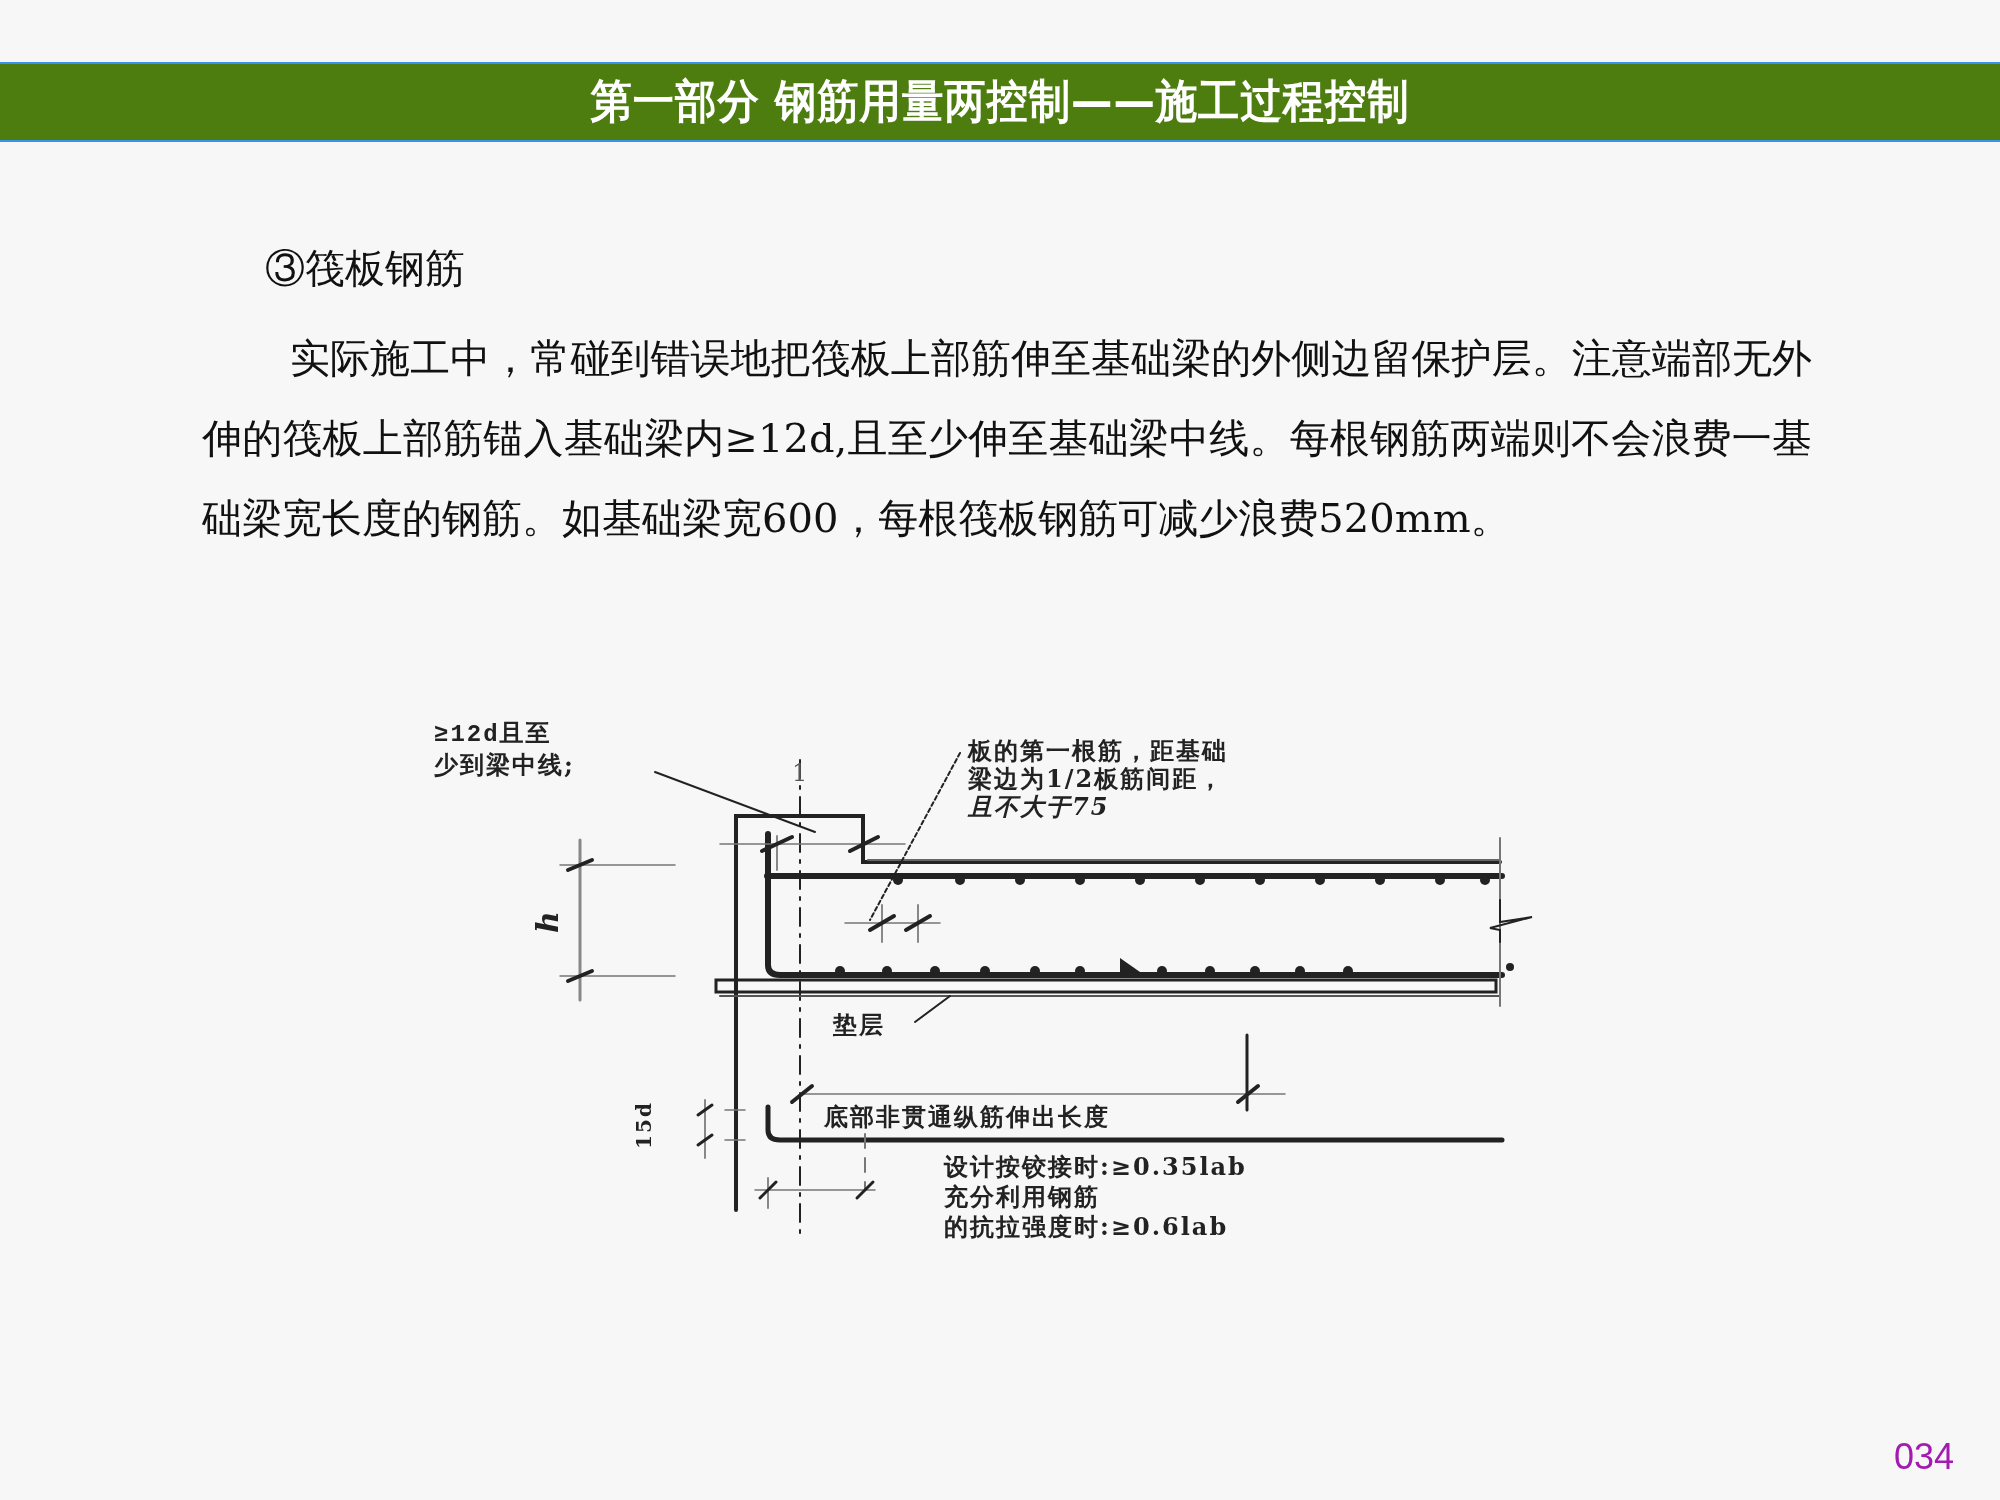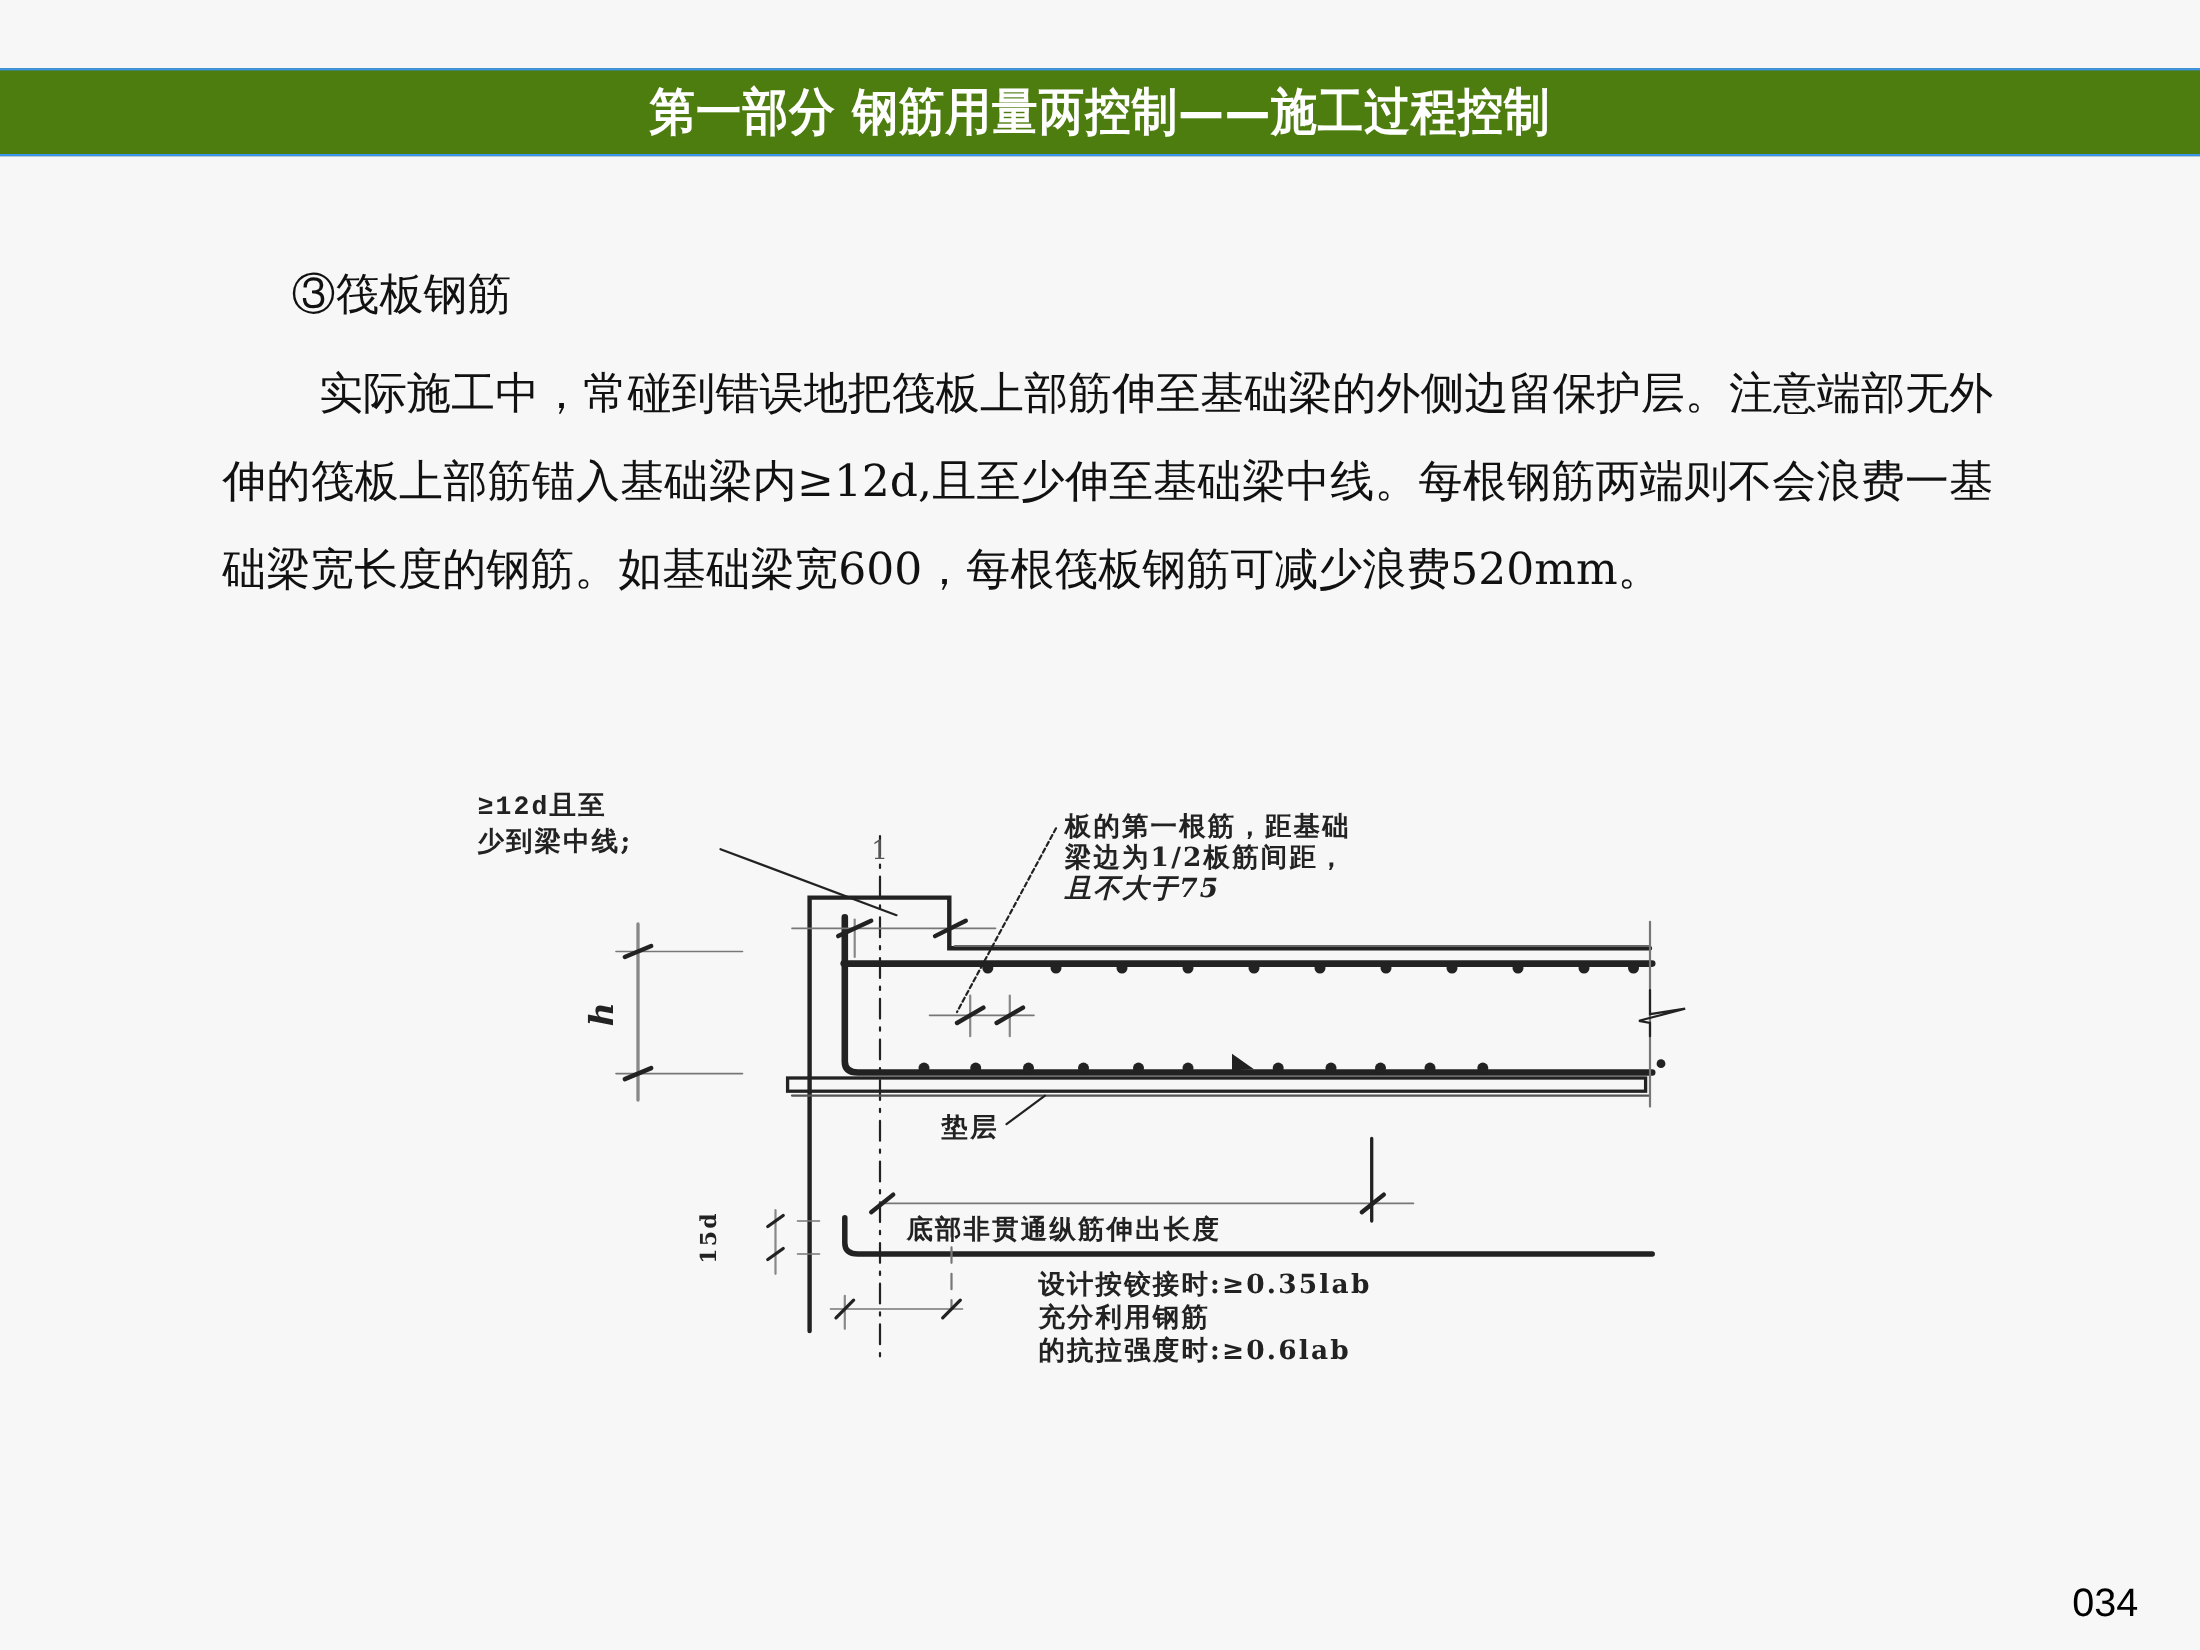--- a/index.html
+++ b/index.html
@@ -31,23 +31,23 @@
     text-indent: 88px;
   }
   .diagram { position: absolute; left: 420px; top: 710px; width: 1140px; height: 540px; }
   .diagram svg { position: absolute; left: 0; top: 0; }
   .dlabel {
     position: absolute; font-family: "DejaVu Serif", "Liberation Serif", serif;
     font-weight: bold; font-size: 24px; line-height: 30px; color: #222;
     white-space: nowrap; letter-spacing: 2px;
   }
   .page-number {
-    position: absolute; right: 56px; top: 1436px;
+    position: absolute; right: 46px; top: 1436px;
     font-family: "Liberation Sans", "DejaVu Sans", sans-serif;
-    font-size: 36px; color: #000000;
+    font-size: 36px; color: #a21caf;
   }
 </style>
 </head>
 <body>
 
 <div class="title-bar">
   <span class="title-text">第一部分  钢筋用量两控制——施工过程控制</span>
 </div>
 
 <div class="section-head">③筏板钢筋</div>
@@ -145,21 +145,21 @@
     </g>
   </svg>
 
   <div class="dlabel" style="left:14px; top:10px;font-family:Liberation Mono, monospace;">≥12d且至</div>
   <div class="dlabel" style="left:14px; top:40px;">少到梁中线;</div>
   <div class="dlabel" style="left:372px; top:48px; font-weight:normal; color:#555;">1</div>
   <div class="dlabel" style="left:548px; top:26px;">板的第一根筋，距基础</div>
   <div class="dlabel" style="left:548px; top:54px;">梁边为1/2板筋间距，</div>
   <div class="dlabel" style="left:548px; top:82px;font-style:italic;">且不大于75</div>
   <div class="dlabel" style="left:116px; top:196px; font-size:30px; font-style:italic; transform:rotate(-90deg);">h</div>
-  <div class="dlabel" style="left:436px; top:300px;">垫层</div>
+  <div class="dlabel" style="left:413px; top:300px;">垫层</div>
   <div class="dlabel" style="left:404px; top:352px;margin-top:40px;">底部非贯通纵筋伸出长度</div>
   <div class="dlabel" style="left:200px; top:400px; transform:rotate(-90deg); font-size:20px;">15d</div>
   <div class="dlabel" style="left:524px; top:442px;">设计按铰接时:≥0.35lab</div>
   <div class="dlabel" style="left:524px; top:472px;">充分利用钢筋</div>
   <div class="dlabel" style="left:524px; top:502px;">的抗拉强度时:≥0.6lab</div>
 </div>
 
 <div class="page-number">034</div>
 
 </body></html>

